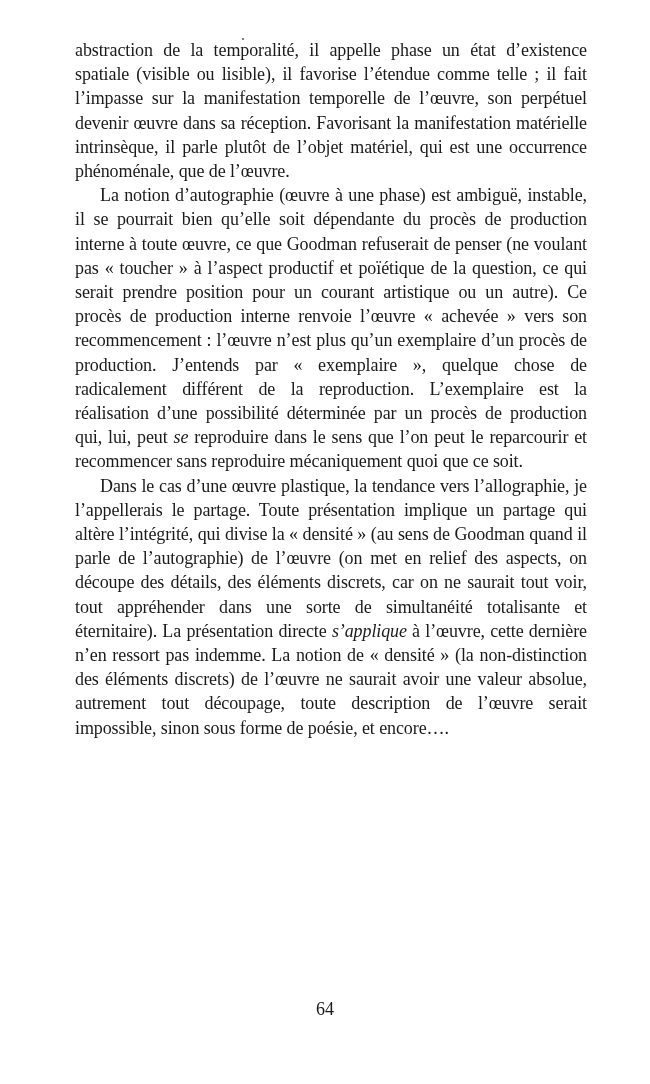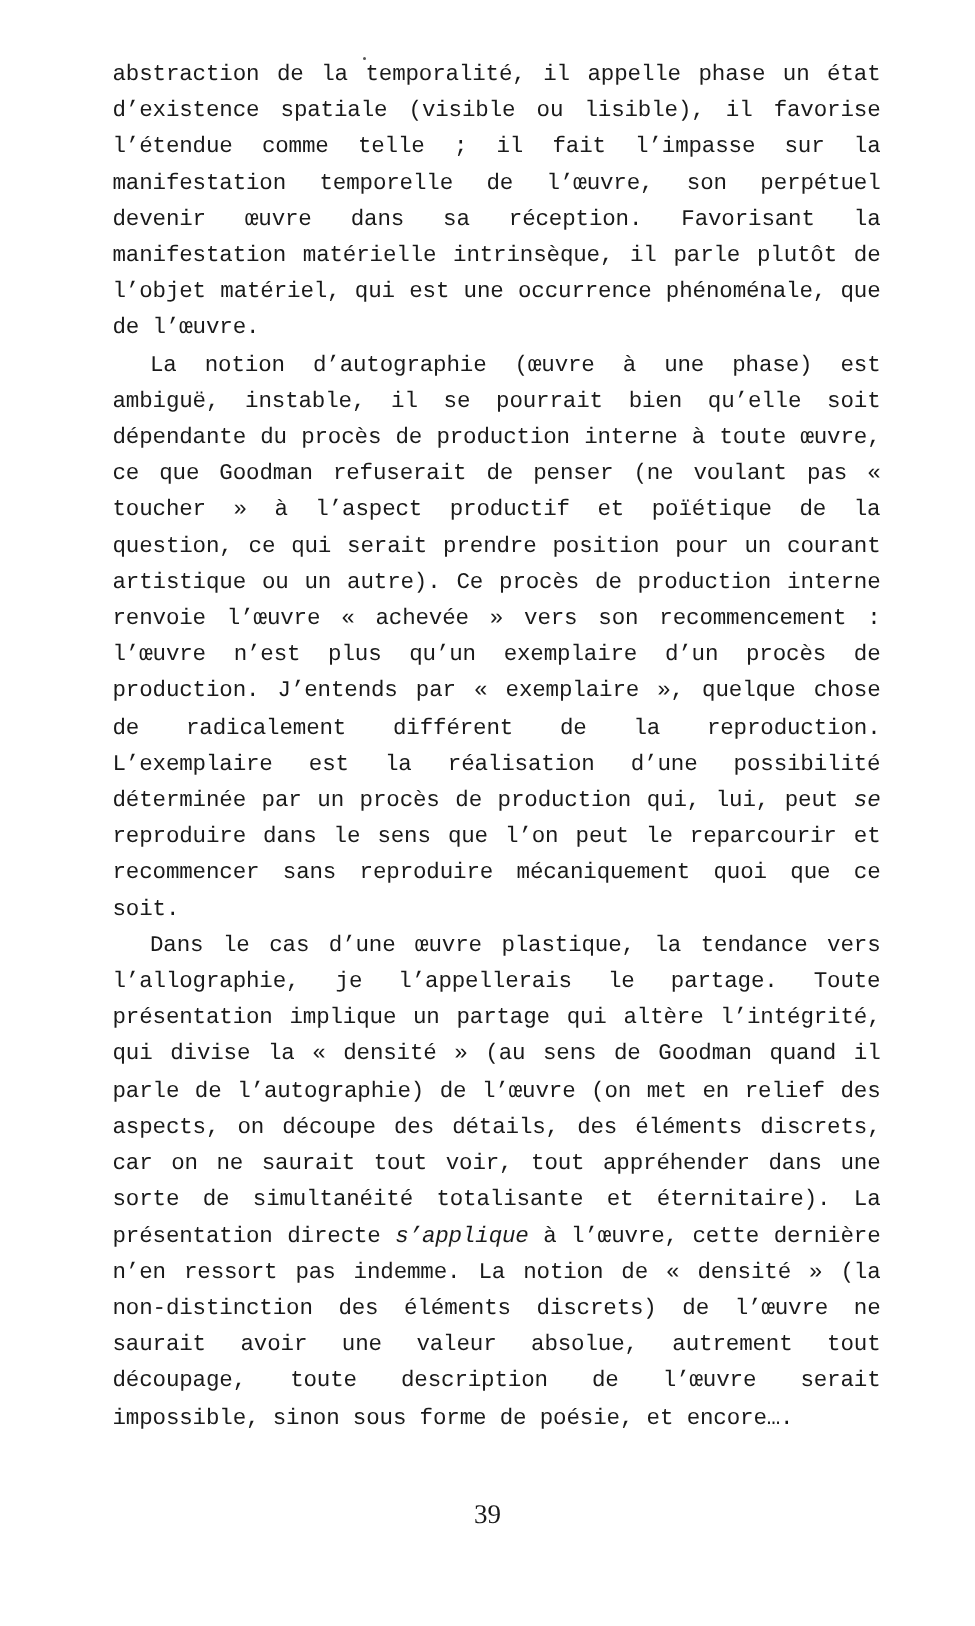--- a/index.html
+++ b/index.html
@@ -16,27 +16,26 @@
       font-family: "Liberation Serif", "DejaVu Serif", serif;
     }
     .page {
       position: absolute;
       left: 75px;
       top: 38px;
       width: 512px;
     }
     .para {
       margin: 0;
-      font-size: 15px;
+      font-size: 18px;
       line-height: 24.2px;
       text-align: justify;
       text-align-last: left;
       hyphens: none;
       letter-spacing: -0.1px;
-      font-family: Liberation Mono, monospace;
     }
     .para.indent {
       text-indent: 25px;
     }
     .para em {
       font-style: italic;
       margin-top: 25px;
     }
     .page-number {
       position: absolute;
@@ -67,13 +66,13 @@
     <span>abstraction de la temporalité, il appelle phase un état d’existence spatiale (visible ou lisible), il favorise l’étendue comme telle ; il fait l’impasse sur la manifestation temporelle de l’œuvre, son perpétuel devenir œuvre dans sa réception. Favorisant la manifestation matérielle intrinsèque, il parle plutôt de l’objet matériel, qui est une occurrence phénoménale, que de l’œuvre.</span>
   </p>
   <p class="para indent">
     <span>La notion d’autographie (œuvre à une phase) est ambiguë, instable, il se pourrait bien qu’elle soit dépendante du procès de production interne à toute œuvre, ce que Goodman refuserait de penser (ne voulant pas « toucher » à l’aspect productif et poïétique de la question, ce qui serait prendre position pour un courant artistique ou un autre). Ce procès de production interne renvoie l’œuvre « achevée » vers son recommencement : l’œuvre n’est plus qu’un exemplaire d’un procès de production. J’entends par « exemplaire », quelque chose de radicalement différent de la reproduction. L’exemplaire est la réalisation d’une possibilité déterminée par un procès de production qui, lui, peut </span><em>se</em><span> reproduire dans le sens que l’on peut le reparcourir et recommencer sans reproduire mécaniquement quoi que ce soit.</span>
   </p>
   <p class="para indent">
     <span>Dans le cas d’une œuvre plastique, la tendance vers l’allographie, je l’appellerais le partage. Toute présentation implique un partage qui altère l’intégrité, qui divise la « densité » (au sens de Goodman quand il parle de l’autographie) de l’œuvre (on met en relief des aspects, on découpe des détails, des éléments discrets, car on ne saurait tout voir, tout appréhender dans une sorte de simultanéité totalisante et éternitaire). La présentation directe </span><em>s’applique</em><span> à l’œuvre, cette dernière n’en ressort pas indemme. La notion de « densité » (la non-distinction des éléments discrets) de l’œuvre ne saurait avoir une valeur absolue, autrement tout découpage, toute description de l’œuvre serait impossible, sinon sous forme de poésie, et encore….</span>
   </p>
 </div>
 
-<div class="page-number">39</div>
+<div class="page-number">64</div>
 
 </body></html>

